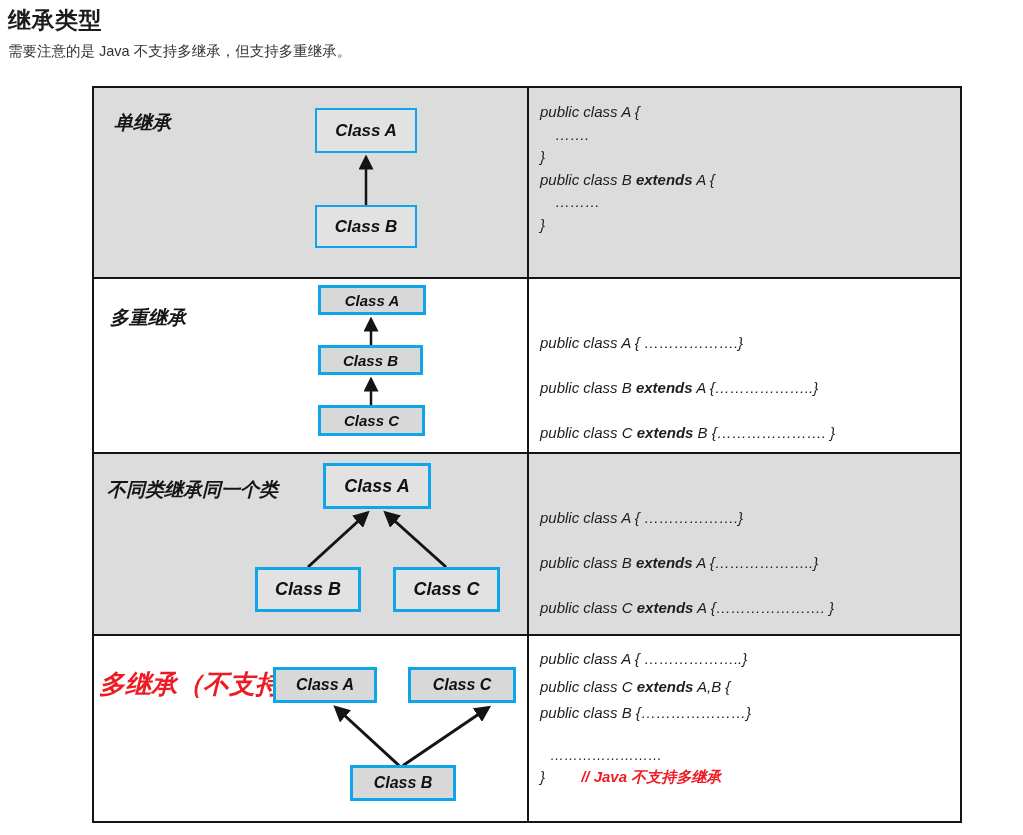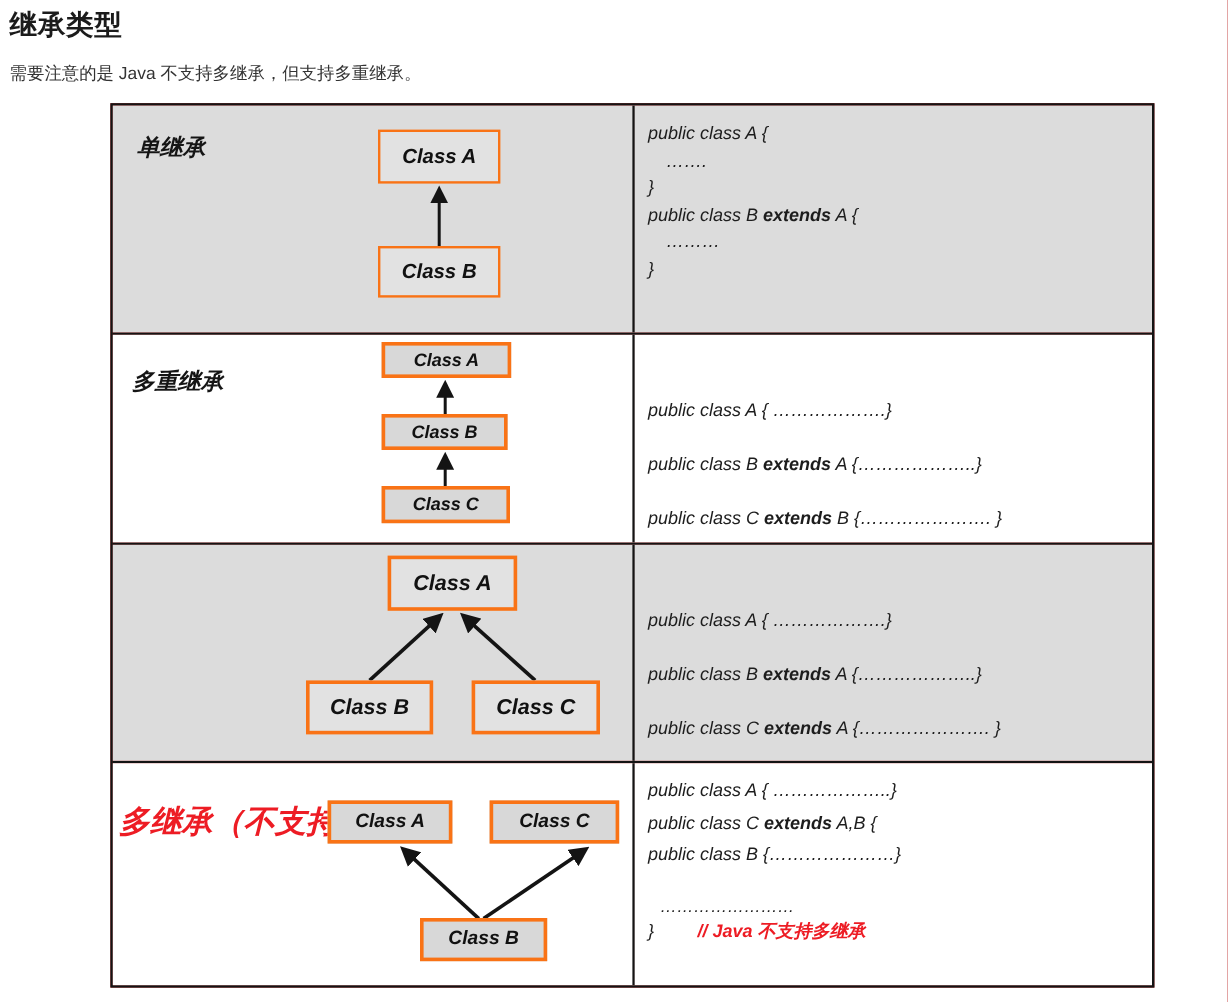--- a/index.html
+++ b/index.html
@@ -5,21 +5,21 @@
   html,body{margin:0;padding:0;}
   body{
     width:1023px;height:835px;background:#ffffff;position:relative;
     font-family:"Liberation Sans",sans-serif;overflow:hidden;
   }
   .page-title{
     position:absolute;left:8px;top:5px;margin:0;
     font-size:23px;font-weight:bold;color:#1b1b1b;letter-spacing:0.5px;
   }
   .intro{
-    position:absolute;left:8px;top:52px;margin:0;
+    position:absolute;left:8px;top:42px;margin:0;
     font-size:14.5px;color:#333333;
   }
   
   .tbl{
     position:absolute;left:92px;top:86px;width:870px;height:737px;
     box-sizing:border-box;border:2px solid #141414;background:#b91c1c;
     display:flex;flex-direction:column;font-style:italic;
   }
   .trow{display:flex;box-sizing:border-box;}
   .trow.sep{border-bottom:2px solid #141414;}
@@ -29,21 +29,21 @@
   .cell.left{width:435px;border-right:2px solid #141414;}
   .cell.right{flex:1;padding-left:11px;}
   
   .rlabel{position:absolute;font-weight:bold;font-size:19px;color:#151515;white-space:nowrap;}
   .r1 .rlabel{left:20px;top:22px;}
   .r2 .rlabel{left:16px;top:26px;}
   .r3 .rlabel{left:13px;top:23px;}
   .r4 .rlabel{left:5px;top:31px;color:#ed1c24;font-size:26px;}
   
   .cbox{
-    position:absolute;box-sizing:border-box;border:2px solid #f97316;
+    position:absolute;box-sizing:border-box;border:2px solid #0ea5e9;
     background:#d8d8d8;color:#111;font-weight:bold;
     display:flex;align-items:center;justify-content:center;white-space:nowrap;
   }
   .gray .cbox{background:#e2e2e2;}
   .r1 .box-a{left:221px;top:20px;width:102px;height:45px;font-size:17px;}
   .r1 .box-b{left:221px;top:117px;width:102px;height:43px;font-size:17px;}
   .r2 .cbox{border-width:3px;}
   .r2 .box-a{left:224px;top:6px;width:108px;height:30px;font-size:15px;}
   .r2 .box-b{left:224px;top:66px;width:105px;height:30px;font-size:15px;}
   .r2 .box-c{left:224px;top:126px;width:107px;height:31px;font-size:15px;}
@@ -130,20 +130,21 @@
       <div class="code">
         <div class="cl"><span>public class A { ……………….}</span></div>
         <div class="cl"><span>public class B </span><b>extends</b><span> A {………………..}</span></div>
         <div class="cl"><span>public class C </span><b>extends</b><span>  B {…………………. }</span></div>
       </div>
     </div>
   </div>
 
   <div class="trow r3 sep gray">
     <div class="cell left">
+      <div class="rlabel">不同类继承同一个类</div>
       <svg class="arrows" width="433" height="180" viewBox="0 0 433 180">
         <defs>
           <marker id="m3" viewBox="0 0 10 10" refX="7" refY="5" markerWidth="5.5" markerHeight="5.5" orient="auto">
             <path class="ah" d="M0,0 L10,5 L0,10 z"></path>
           </marker>
         </defs>
         <line class="thick" x1="214" y1="113" x2="272" y2="60" marker-end="url(#m3)"></line>
         <line class="thick" x1="352" y1="113" x2="293" y2="60" marker-end="url(#m3)"></line>
       </svg>
       <div class="cbox box-a">Class A</div>

